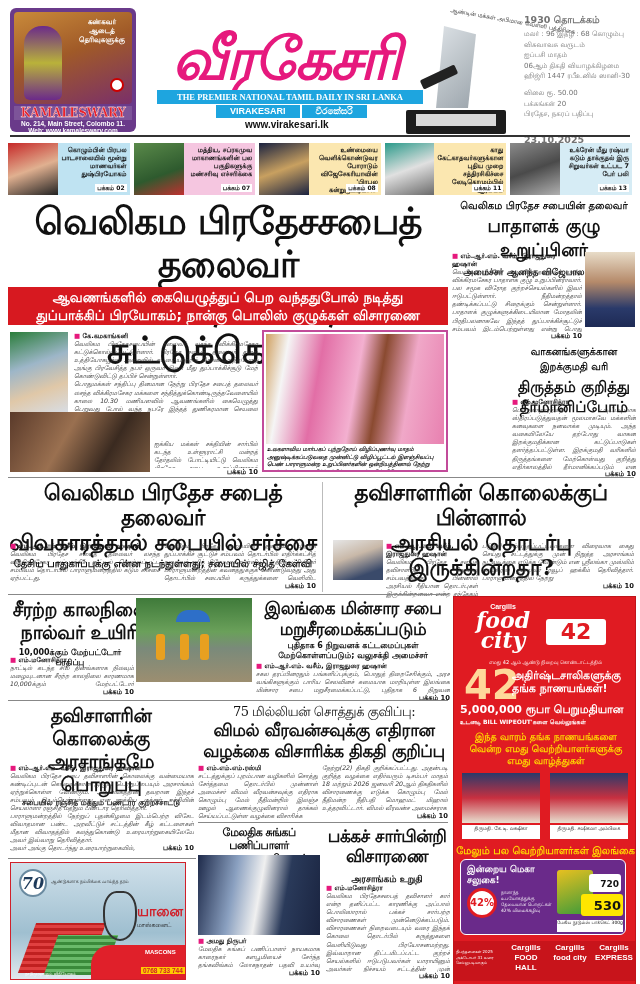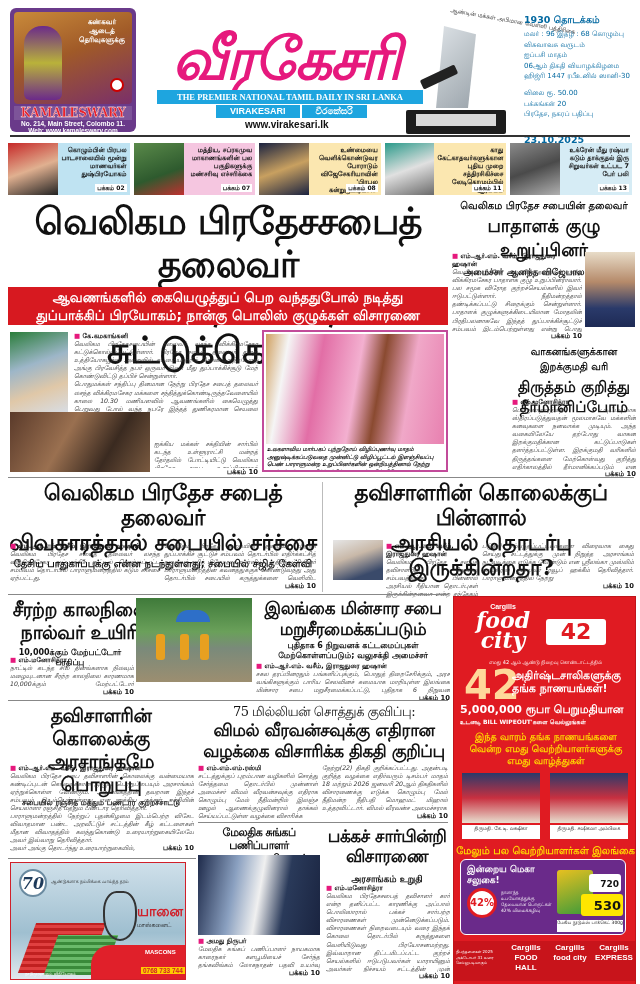--- a/index.html
+++ b/index.html
@@ -23,21 +23,21 @@
   .sublogo span { background: #1ea5df; color: #fff; font-size: 9px; font-weight: bold; line-height: 13px; padding: 0 14px; font-family: "Liberation Sans", sans-serif; }
   .website { left: 245px; top: 119px; font-size: 10px; font-weight: bold; font-family: "Liberation Sans", sans-serif; }
 
   .award { left: 406px; top: 10px; width: 120px; height: 126px; }
   .award .ringtext { position:absolute; left:44px; top:2px; width:70px; font-size:6px; color:#222; transform: rotate(10deg); white-space:nowrap; }
   .award .trophy { position:absolute; left:30px; top:16px; width:40px; height:82px; background: linear-gradient(135deg,#dde2e6,#9ba4ab); clip-path: polygon(20% 0,100% 10%,80% 100%,0 100%); }
   .award .gavel { position:absolute; left:14px; top:62px; width:38px; height:10px; background:#222; transform: rotate(-25deg); border-radius:2px; }
   .award .base { position:absolute; left:0; top:100px; width:100px; height:24px; background:#1c1c1c; border-radius:2px; }
   .award .plate { position:absolute; left:10px; top:104px; width:80px; height:12px; background:#d8d8d8; }
 
-  .issue { left: 524px; top: 14px; width: 116px; font-family: "DejaVu Sans", sans-serif; color: #0369a1; }
+  .issue { left: 524px; top: 14px; width: 116px; font-family: "DejaVu Sans", sans-serif; color: #737373; }
   .issue .h { font-size: 9.5px; font-weight: bold; margin-bottom: 2px; }
   .issue .l { font-size: 7px; line-height: 10.6px; }
   .issue .gap { height: 6px; }
   .issue .d { font-size: 9.5px; font-weight: bold; margin-top: 14px; }
 
   .rule { left: 10px; top: 135px; width: 620px; height: 2px; background: #333; }
 
   
   .teasers { left: 8px; top: 143px; width: 624px; height: 52px; display: flex; gap: 4px; }
   .teaser { flex: 1; display: flex; height: 52px; overflow: hidden; }

